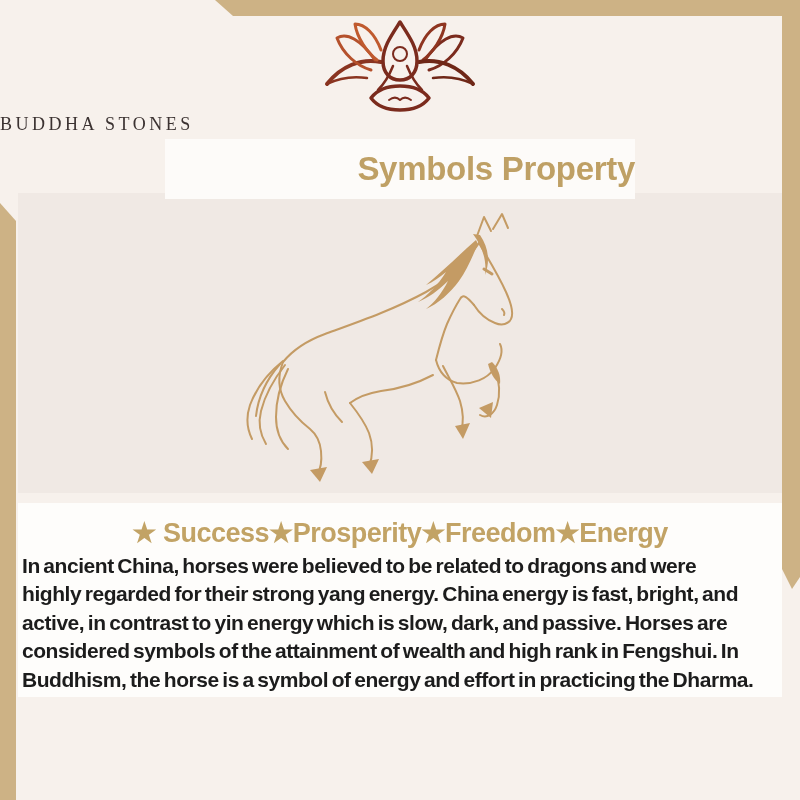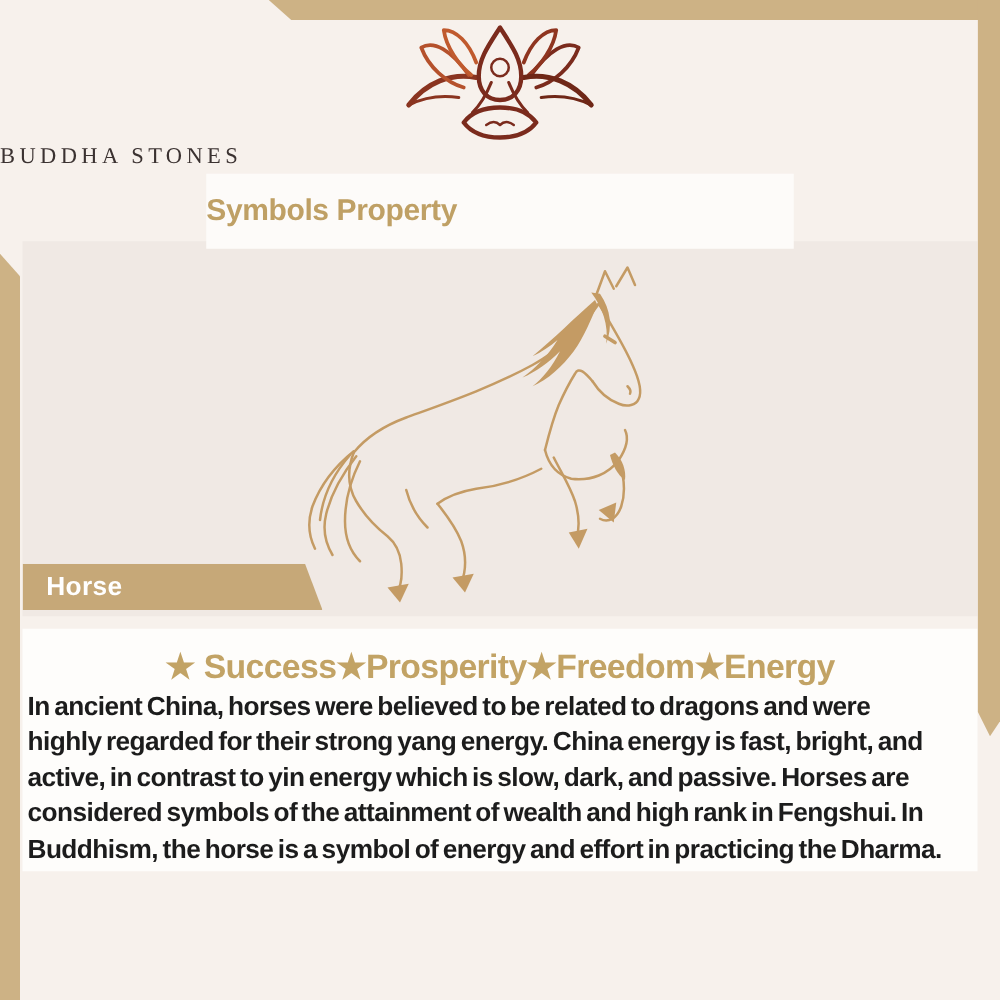--- a/index.html
+++ b/index.html
@@ -12,21 +12,21 @@
   .right-bar{position:absolute;left:782px;top:0;width:18px;height:597px;background:#cdb285;
     clip-path:polygon(0 0,18px 0,18px 577px,10px 589px,0 569px);z-index:4;}
   .left-bar{position:absolute;left:0;top:203px;width:16px;height:597px;background:#cdb285;
     clip-path:polygon(0 0,16px 18px,16px 100%,0 100%);z-index:4;}
 
   
   .logo-wrap{position:absolute;left:315px;top:20px;width:170px;height:92px;z-index:2;}
   .brand-name{position:absolute;left:0;top:114px;width:800px;
     font-family:"Liberation Serif",serif;font-size:18px;letter-spacing:3.5px;color:#3b3231;z-index:2;}
   .title-band{position:absolute;left:165px;top:139px;width:470px;height:60px;background:#fdfbf9;z-index:2;}
-  .page-title{width:100%;text-align:left;line-height:60px;font-size:24px;font-weight:bold;
+  .page-title{width:100%;text-align:right;line-height:60px;font-size:33px;font-weight:bold;
     color:#bfa065;letter-spacing:-0.3px;}
 
   
   .horse-panel{position:absolute;left:18px;top:193px;width:764px;height:300px;background:#f0e9e4;z-index:1;}
   .horse-art{position:absolute;left:230px;top:212px;width:320px;height:300px;z-index:2;}
   .zodiac-banner{position:absolute;left:18px;top:451px;width:240px;height:37px;background:#c6a878;
     clip-path:polygon(0 0,226px 0,240px 37px,0 37px);z-index:3;}
   .zodiac-label{padding-left:19px;line-height:37px;font-size:21px;font-weight:bold;color:#ffffff;letter-spacing:0.3px;}
 
   
@@ -99,23 +99,20 @@
         <path d="M243,22 C252,34 257,48 255,63 C260,50 259,36 250,23 Z"></path>
         <path d="M249,196 L263,190 L261,206 Z"></path>
         <path d="M225,214 L240,211 L233,227 Z"></path>
         <path d="M80,258 L97,255 L90,270 Z"></path>
         <path d="M132,250 L149,247 L142,262 Z"></path>
         <path d="M262,150 C268,156 271,164 270,172 C264,168 260,160 258,152 Z"></path>
       </g>
     </svg>
   </div>
 
-  <div class="zodiac-banner">
-    <div class="zodiac-label">Horse</div>
-  </div>
 
   <div class="text-panel">
     <div class="traits-line">★ Success★Prosperity★Freedom★Energy</div>
     <div class="body-copy">
       <div class="body-line">In ancient China, horses were believed to be related to dragons and were</div>
       <div class="body-line">highly regarded for their strong yang energy. China energy is fast, bright, and</div>
       <div class="body-line">active, in contrast to yin energy which is slow, dark, and passive. Horses are</div>
       <div class="body-line">considered symbols of the attainment of wealth and high rank in Fengshui. In</div>
       <div class="body-line">Buddhism, the horse is a symbol of energy and effort in practicing the Dharma.</div>
     </div>

